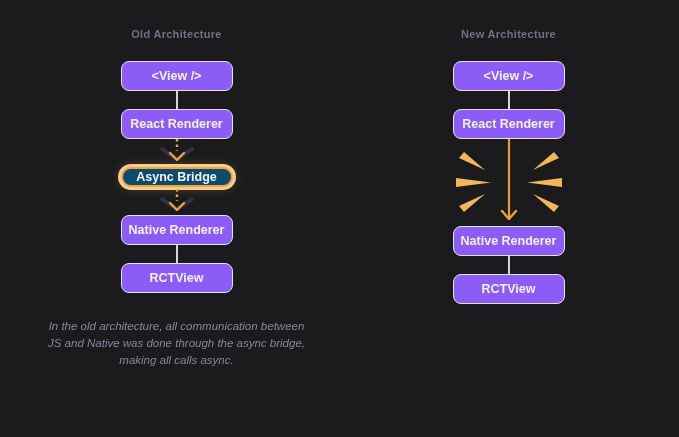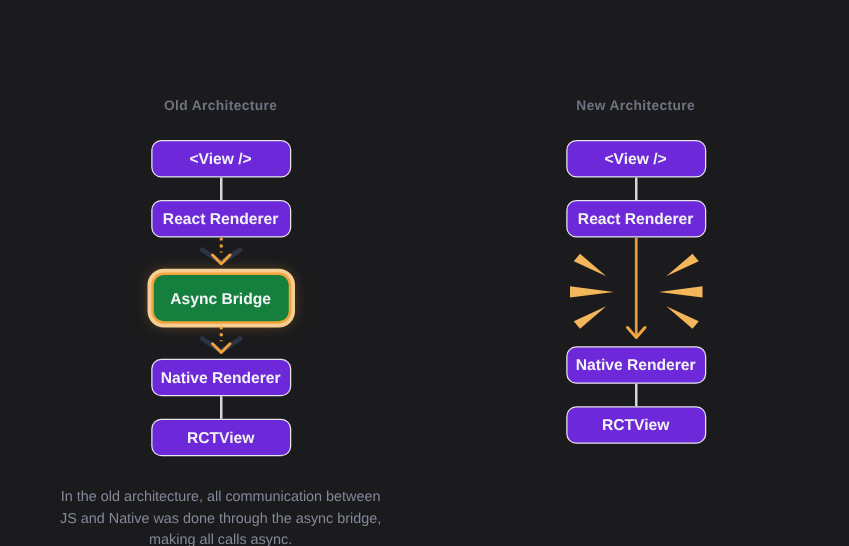--- a/index.html
+++ b/index.html
@@ -5,49 +5,49 @@
   html,body{margin:0;padding:0;}
   body{
     width:679px;height:437px;
     background:#1b1b1d;
     font-family:"Liberation Sans", sans-serif;
     overflow:hidden;
   }
   .canvas{display:flex;width:679px;height:437px;}
   .column{
     width:339px;display:flex;flex-direction:column;align-items:center;
-    padding-top:40px;box-sizing:border-box;margin-top:39px;
+    padding-top:28px;box-sizing:border-box;
   }
   .column.old .col-inner{transform:translateX(7px);}
   .col-inner{display:flex;flex-direction:column;align-items:center;}
   .col-title{
     font-size:11px;font-weight:700;color:#6e7380;
     letter-spacing:.3px;margin-bottom:21px;
   }
   .node{
     width:112px;height:30px;box-sizing:border-box;
-    background:#6d28d9;border:1.5px solid #e4e5e8;border-radius:8px;
+    background:#8b5cf6;border:1.5px solid #e4e5e8;border-radius:8px;
     color:#f2f3f5;font-size:12.5px;font-weight:700;
     display:flex;align-items:center;justify-content:center;
     white-space:nowrap;
   }
   .node.highlight{
-    height:41px;border:2px solid #f2a43c;border-radius:10px;
-    background:#15803d;
+    height:20px;border:2px solid #f2a43c;border-radius:10px;
+    background:#0c4a6e;
     box-shadow:0 0 0 3px #f6cd92, 0 0 12px rgba(242,164,60,.45);
     margin:2px 0;
   }
   .connector{width:2px;height:18px;background:#d6d7da;}
   .arrow-svg{display:block;}
   .caption{
     margin-top:25px;text-align:center;
     color:#828999;font-size:11.5px;line-height:17px;
     font-weight:400;
   }
-  .caption.old-cap{width:262px;}
+  .caption.old-cap{width:262px;font-style:italic;}
   .caption.new-cap{width:284px;}
 </style>
 </head>
 <body>
 
 <div class="canvas">
 
   <div class="column old">
     <div class="col-inner">
       <div class="col-title">Old Architecture</div>

